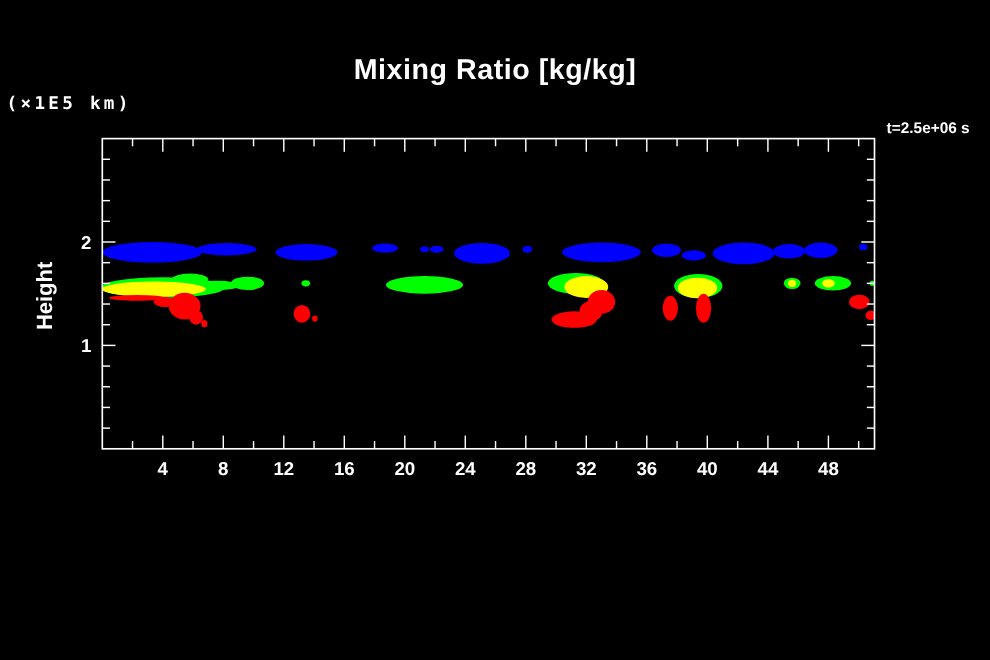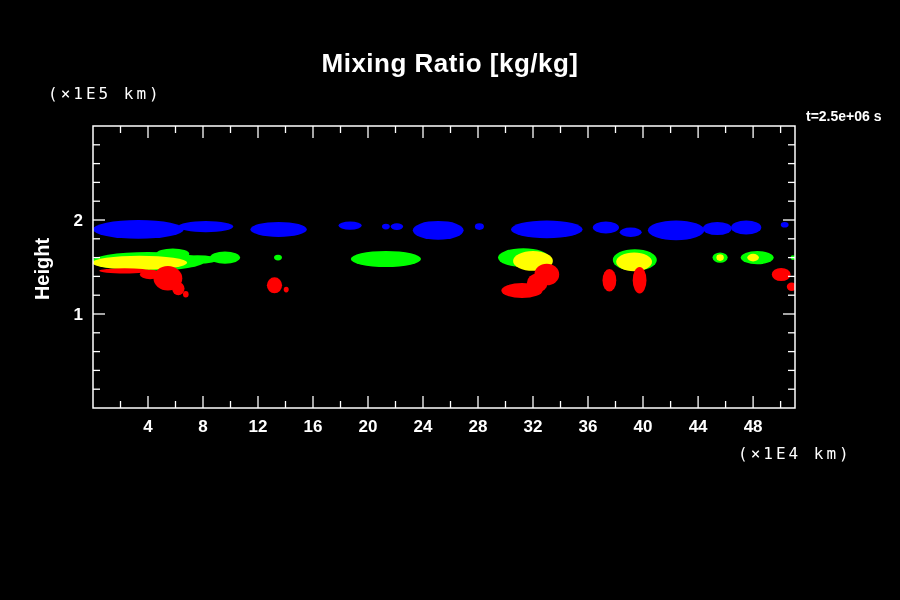--- a/index.html
+++ b/index.html
@@ -1,38 +1,37 @@
 <!DOCTYPE html>
 <html><head>
 <meta charset="utf-8">
 <style>
   html,body{margin:0;padding:0;background:#000;}
   .stage{position:relative;width:900px;height:600px;background:#000;overflow:hidden;
          font-family:"Liberation Sans",sans-serif;color:#fff;}
   .title{position:absolute;top:48px;left:0;width:900px;text-align:center;
          font-size:26px;font-weight:bold;letter-spacing:0.5px;}
   .unit-label{position:absolute;font-family:"DejaVu Sans Mono",monospace;
-         font-size:16px;font-weight:normal;letter-spacing:3px;white-space:nowrap;margin-left:42px;}
+         font-size:16px;font-weight:bold;letter-spacing:3px;white-space:nowrap;}
   .y-unit{left:6px;top:84px;}
   .x-unit{left:696px;top:444px;}
   .time-label{position:absolute;left:806px;top:108px;font-size:14px;font-weight:bold;
          white-space:nowrap;}
   .height-label{position:absolute;left:42px;top:269px;font-size:20px;font-weight:bold;
          transform:translate(-50%,-50%) rotate(-90deg);white-space:nowrap;}
   svg{position:absolute;left:0;top:0;}
 </style>
 </head>
 <body>
 
 <div class="stage">
   <div class="title">Mixing Ratio [kg/kg]</div>
   <div class="unit-label y-unit">(×1E5 km)</div>
   <div class="time-label">t=2.5e+06 s</div>
   <div class="height-label">Height</div>
-  <div class="unit-label x-unit">(×1E4 km)</div>
   <svg id="chart-svg" width="900" height="600">
       <defs>
         <clipPath id="plotclip">
           <rect x="93" y="126" width="702" height="282"></rect>
         </clipPath>
       </defs>
       <g fill="#0000ff" clip-path="url(#plotclip)">
         <ellipse cx="138.4" cy="229.4" rx="45.4" ry="9.4"></ellipse>
         <ellipse cx="205.8" cy="226.6" rx="27.5" ry="5.6"></ellipse>
         <ellipse cx="278.6" cy="229.4" rx="28.2" ry="7.5"></ellipse>

